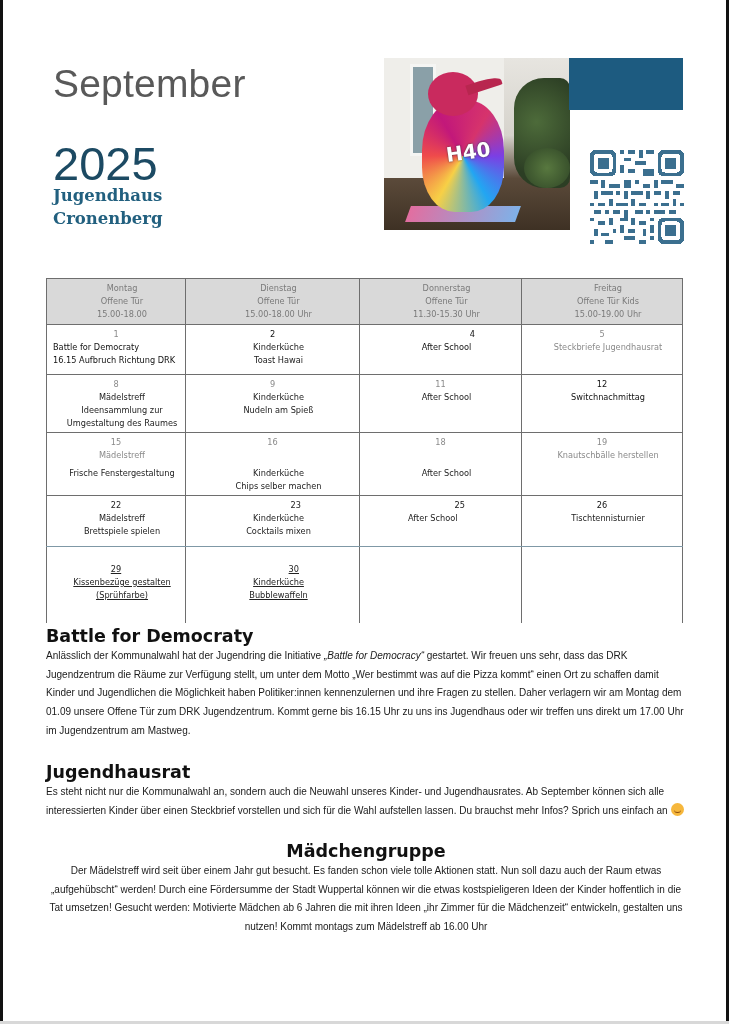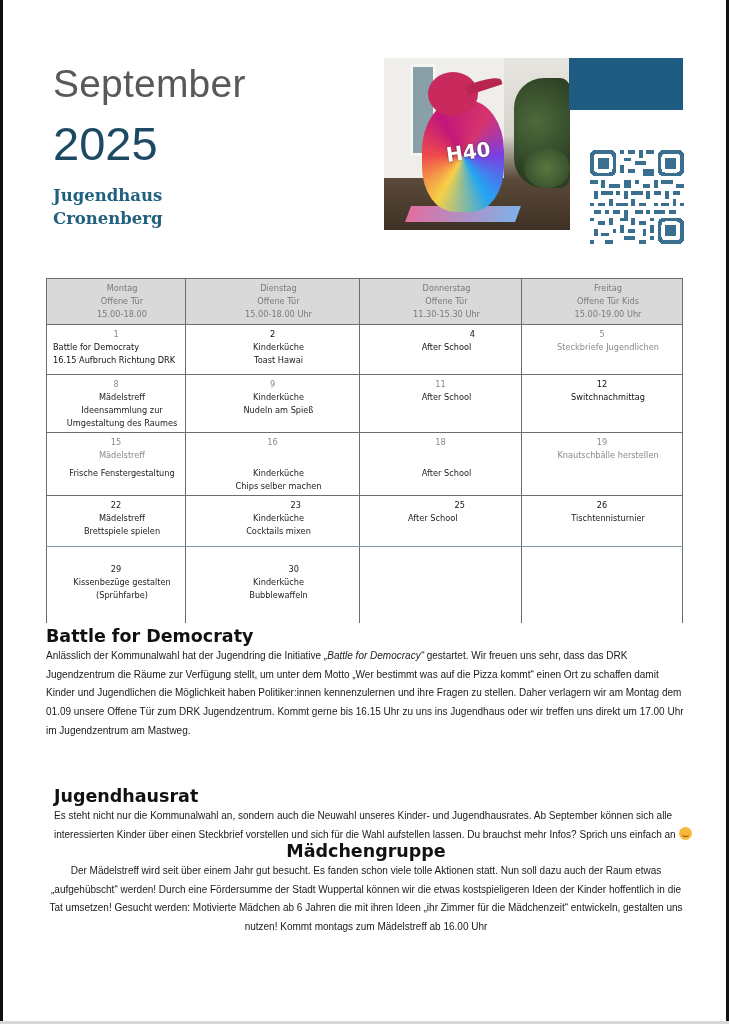--- a/index.html
+++ b/index.html
@@ -4,21 +4,21 @@
 <style>
   * { box-sizing: border-box; margin: 0; padding: 0; }
   html, body { width: 729px; height: 1024px; background: #ffffff; overflow: hidden; }
   body { position: relative; font-family: "Liberation Sans", "DejaVu Sans", sans-serif; color: #1a1a1a; }
 
   .page-border-left { position: absolute; left: 0; top: 0; width: 3px; height: 1024px; background: #111; }
   .page-border-right { position: absolute; left: 726px; top: 0; width: 3px; height: 1024px; background: #111; }
   .page-border-bottom { position: absolute; left: 0; top: 1021px; width: 729px; height: 3px; background: #d8d8d8; }
 
   .title-month { position: absolute; left: 53px; top: 62px; font-size: 39px; color: #595959; font-family: "Liberation Sans", sans-serif; letter-spacing: 0.2px; }
-  .title-year { position: absolute; left: 53px; top: 116px; font-size: 47px; color: #1c4a63; font-family: "Liberation Sans", sans-serif; }
+  .title-year { position: absolute; left: 53px; top: 136px; font-size: 47px; color: #1c4a63; font-family: "Liberation Sans", sans-serif; }
   .subtitle { position: absolute; left: 53px; top: 184px; width: 260px; font-family: "DejaVu Serif", "Liberation Serif", serif; font-weight: bold; font-size: 16.5px; line-height: 23px; color: #22607f; }
 
   .photo { position: absolute; left: 384px; top: 58px; width: 186px; height: 172px; overflow: hidden;
     background: linear-gradient(180deg, #e7e5e0 0%, #d6d3cc 45%, #5b4a3a 70%, #3e3124 100%); }
   .photo .wall { position: absolute; left: 0; top: 0; width: 120px; height: 120px; background: #efeeea; }
   .photo .window { position: absolute; left: 26px; top: 6px; width: 26px; height: 92px; background: #8aa0a8; border: 3px solid #f5f5f3; }
   .photo .shrub { position: absolute; left: 130px; top: 20px; width: 56px; height: 110px; background: radial-gradient(circle at 40% 40%, #4d6b3a, #2c3e24 70%); border-radius: 30px 10px 10px 30px; }
   .photo .shrub2 { position: absolute; left: 140px; top: 90px; width: 46px; height: 40px; background: radial-gradient(circle, #58783f, #2f4526); border-radius: 50%; }
   .photo .penguin-body { position: absolute; left: 38px; top: 42px; width: 82px; height: 112px; border-radius: 45% 45% 40% 40%;
     background: conic-gradient(from 30deg, #d6336c, #7b3fe4, #22a6f2, #f7d046, #ef4b4b, #c2187a, #d6336c); }
@@ -33,35 +33,35 @@
 
   .calendar { position: absolute; left: 46px; top: 278px; width: 636px; border-collapse: collapse; table-layout: fixed; }
   .calendar th, .calendar td { border: 1px solid #6e6e6e; text-align: center; vertical-align: top; font-family: "DejaVu Sans", sans-serif; font-size: 8.2px; line-height: 13px; color: #222; }
   .calendar th { background: #d9d9d9; font-weight: normal; color: #7a7a7a; height: 46px; padding-top: 3px; }
   .calendar td { padding-top: 3px; }
   .calendar td.muted { color: #8a8a8a; }
   .cal-row1 td { height: 50px; }
   .cal-row2 td { height: 58px; }
   .cal-row3 td { height: 63px; }
   .cal-row4 td { height: 51px; margin-left: 24px; }
-  .cal-row5 td { height: 76px; border-bottom: none; }
+  .cal-row5 td { height: 76px; border-bottom: none; text-decoration: underline; }
   .cal-row4 td { border-bottom: 1.5px solid #7f98a6; }
   .calendar .line { display: block; padding-left: 12px; }
   .calendar .day { display: block; }
   .calendar .bold { color: #111; }
   .calendar .num-right { text-align: right; padding-right: 46px; }
   .calendar .gap { display: block; height: 13px; }
   .cal-row3 td .gap { height: 5px; }
   .calendar .left { text-align: left; padding-left: 6px; }
 
   .section { position: absolute; left: 46px; width: 640px; }
   .section h2 { font-family: "DejaVu Sans", sans-serif; font-weight: bold; font-size: 17.5px; line-height: 22px; color: #111; }
   .section p { font-family: Liberation Sans, sans-serif; font-size: 10px; line-height: 18.7px; color: #1a1a1a; }
   .sec-battle { top: 625px; }
-  .sec-jugend { top: 785px; margin-left: 8px; }
+  .sec-jugend { top: 761px; }
   .sec-maedchen { top: 840px; text-align: center; }
   .smiley { display: inline-block; width: 13px; height: 13px; border-radius: 50%; background: #f6b73c; vertical-align: -2px; position: relative; margin-left: 3px; }
   .smiley::after { content: ""; position: absolute; left: 3px; top: 6px; width: 7px; height: 3px; border-bottom: 1.5px solid #8a4b0d; border-radius: 0 0 6px 6px; }
   em { font-style: italic; }
 </style>
 </head>
 <body>
 
 <div class="page-border-left"></div>
 <div class="page-border-right"></div>
@@ -208,21 +208,21 @@
         <span class="day bold">2</span>
         <span class="line">Kinderküche</span>
         <span class="line">Toast Hawai</span>
       </td>
       <td>
         <span class="day bold num-right">4</span>
         <span class="line bold">After School</span>
       </td>
       <td class="muted">
         <span class="day">5</span>
-        <span class="line">Steckbriefe Jugendlichen</span>
+        <span class="line">Steckbriefe Jugendhausrat</span>
       </td>
     </tr>
     <tr class="cal-row2">
       <td>
         <span class="day" style="color:#8a8a8a">8</span>
         <span class="line">Mädelstreff</span>
         <span class="line">Ideensammlung zur</span>
         <span class="line">Umgestaltung des Raumes</span>
       </td>
       <td>

